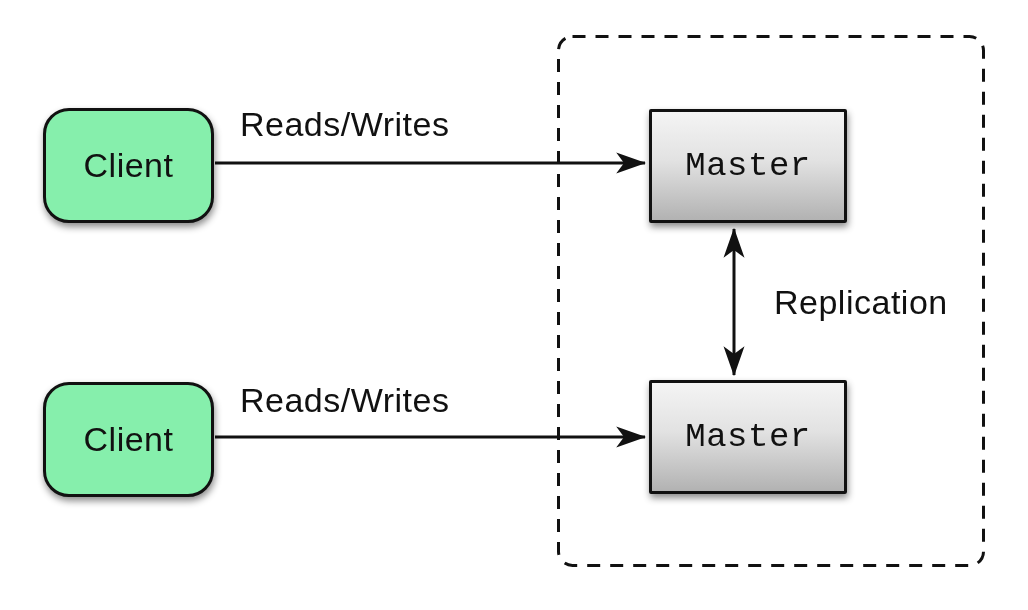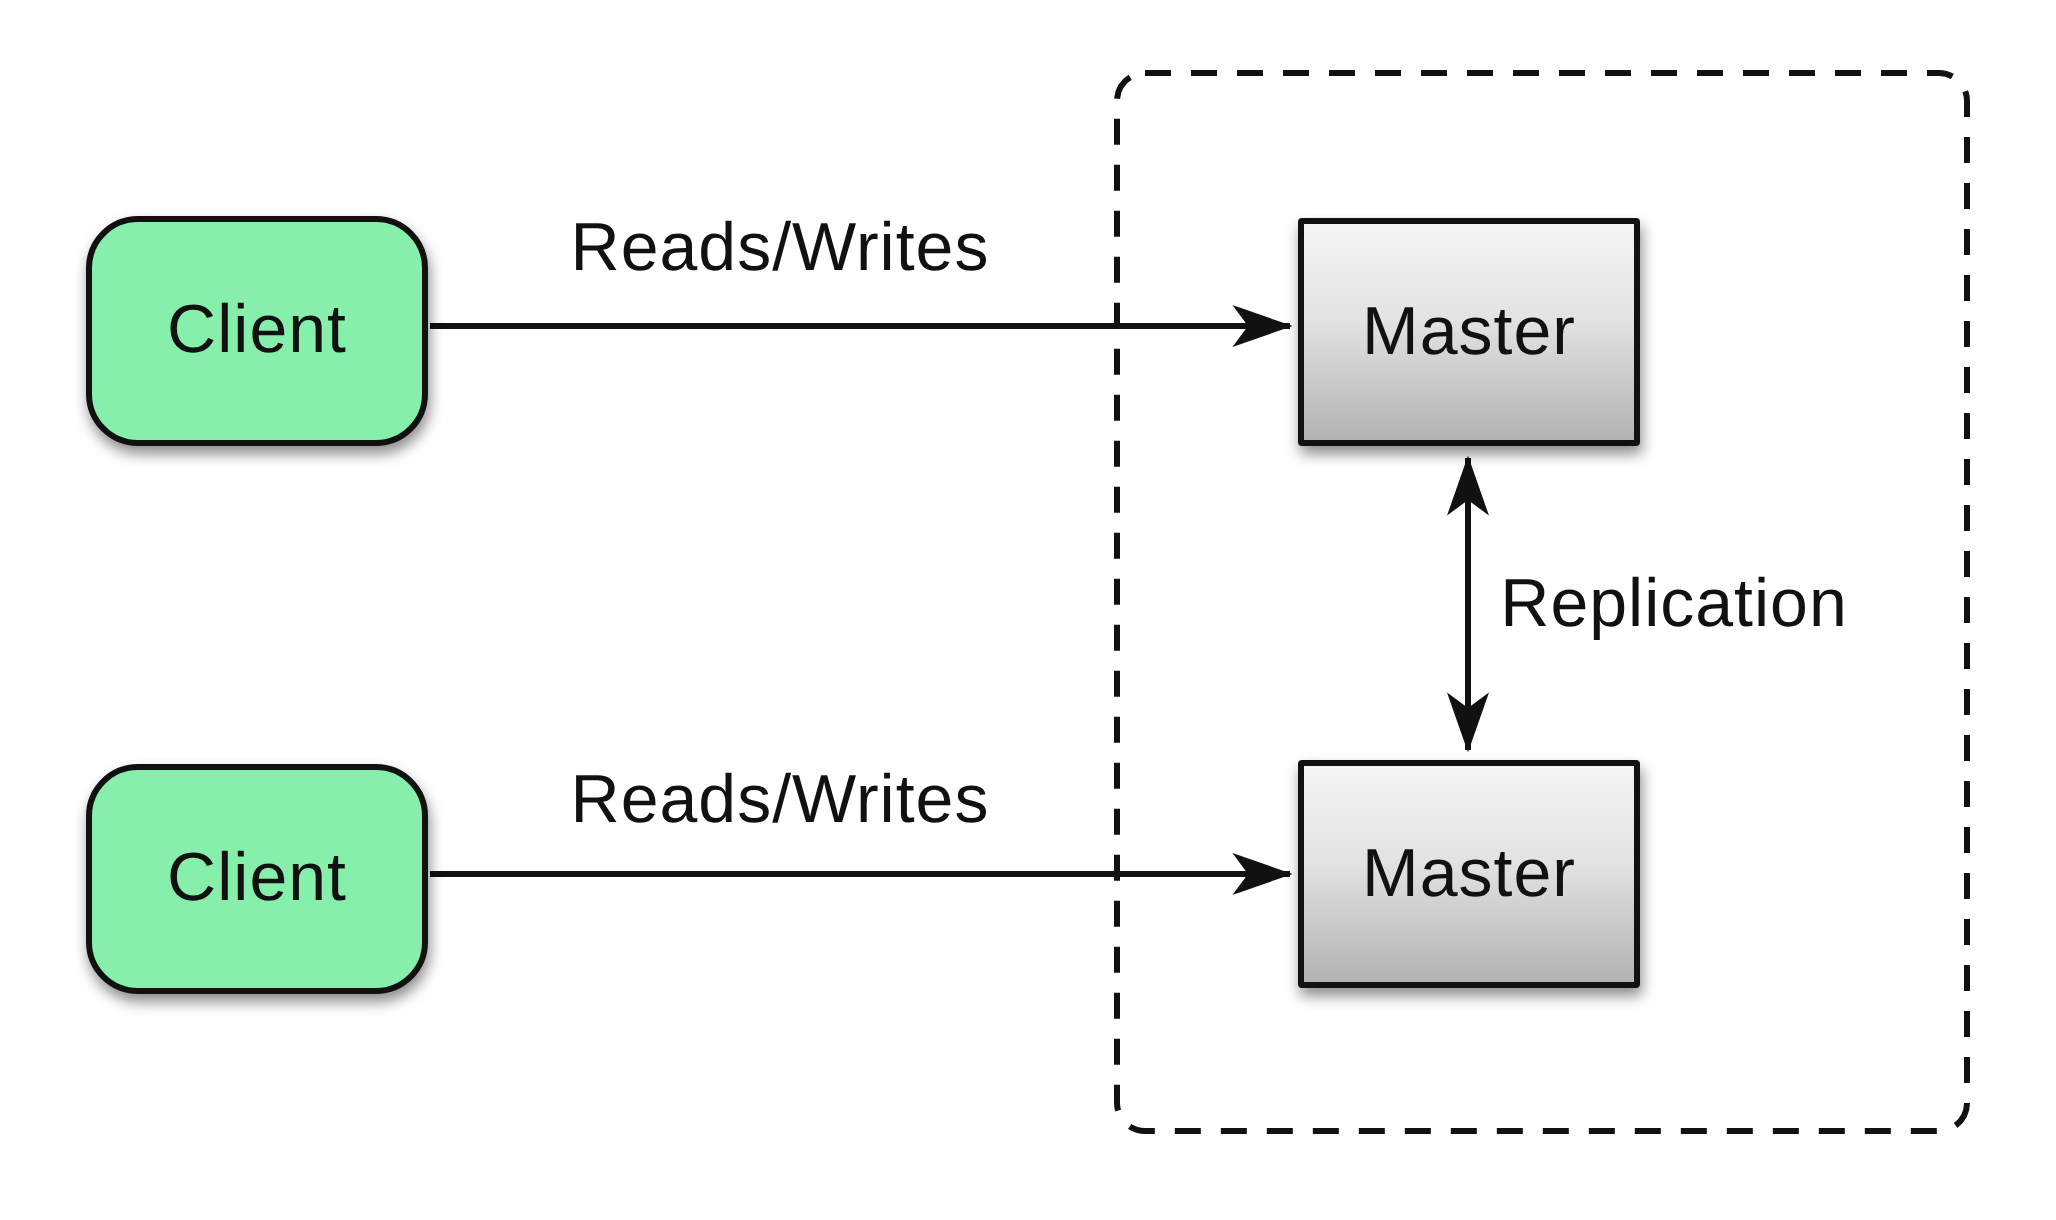--- a/index.html
+++ b/index.html
@@ -37,40 +37,40 @@
   }
   .node-client {
     background: #86efac;
     border-radius: 26px;
     width: 171px;
     height: 115px;
   }
   .node-master {
     background: linear-gradient(180deg, #f4f4f4 0%, #e2e2e2 45%, #b2b2b2 100%);
     border-radius: 2px;
-    width: 171px;
+    width: 198px;
     height: 114px;
+    font-family: Liberation Mono, monospace;
   }
   #client-top    { left: 43px;  top: 108px; }
   #client-bottom { left: 43px;  top: 382px; }
   #master-top    { left: 649px; top: 109px; }
   #master-bottom { left: 649px; top: 380px; }
 
   .edge-label {
     position: absolute;
     font-size: 34px;
     line-height: 40px;
     color: #111111;
-    text-align: center;
     letter-spacing: 0.5px;
     white-space: nowrap;
   }
   #label-rw-top    { left: 240px; top: 104px; width: 300px; }
   #label-rw-bottom { left: 240px; top: 380px; width: 300px; }
-  #label-replication { left: 732px; top: 282px; width: 210px; }
+  #label-replication { left: 774px; top: 282px; width: 210px; }
 </style>
 </head>
 <body>
 
 <div class="canvas">
 
   <svg class="edges-layer" viewBox="0 0 1028 610" xmlns="http://www.w3.org/2000/svg">
     <defs>
       <marker id="arrowhead" markerUnits="userSpaceOnUse" markerWidth="30" markerHeight="22" viewBox="0 0 10 7" refX="9.6" refY="3.5" orient="auto-start-reverse">
         <path d="M0,0 L10,3.5 L0,7 L2.6,3.5 Z" fill="#111111"></path>

